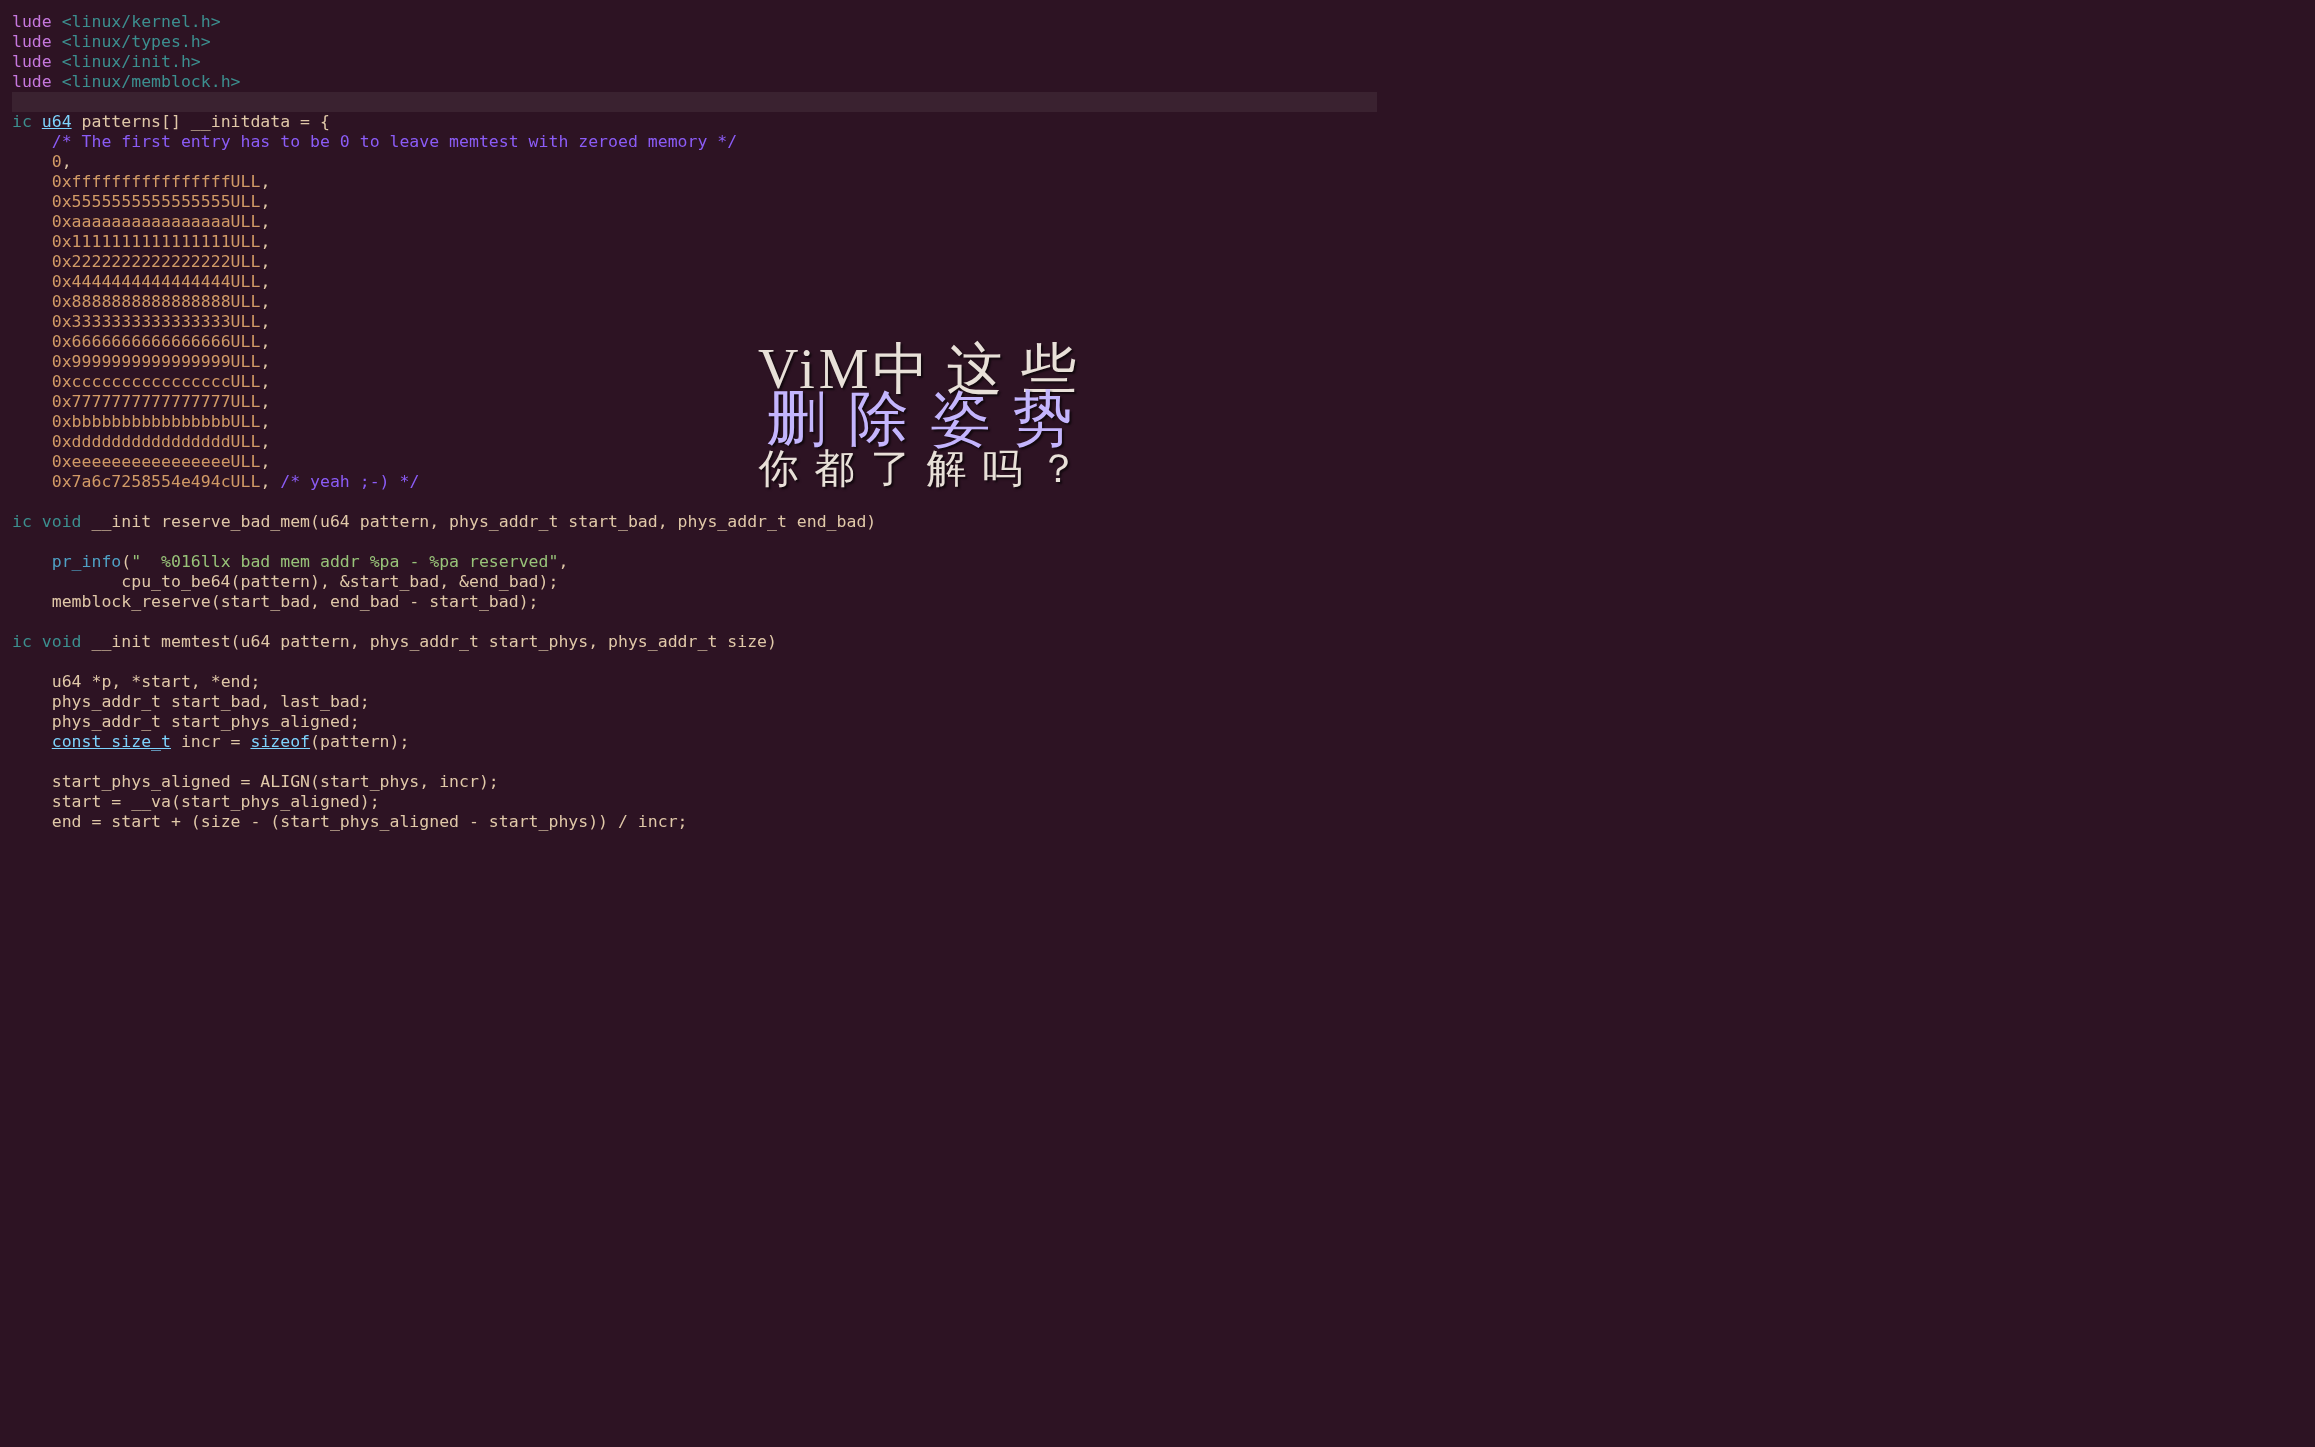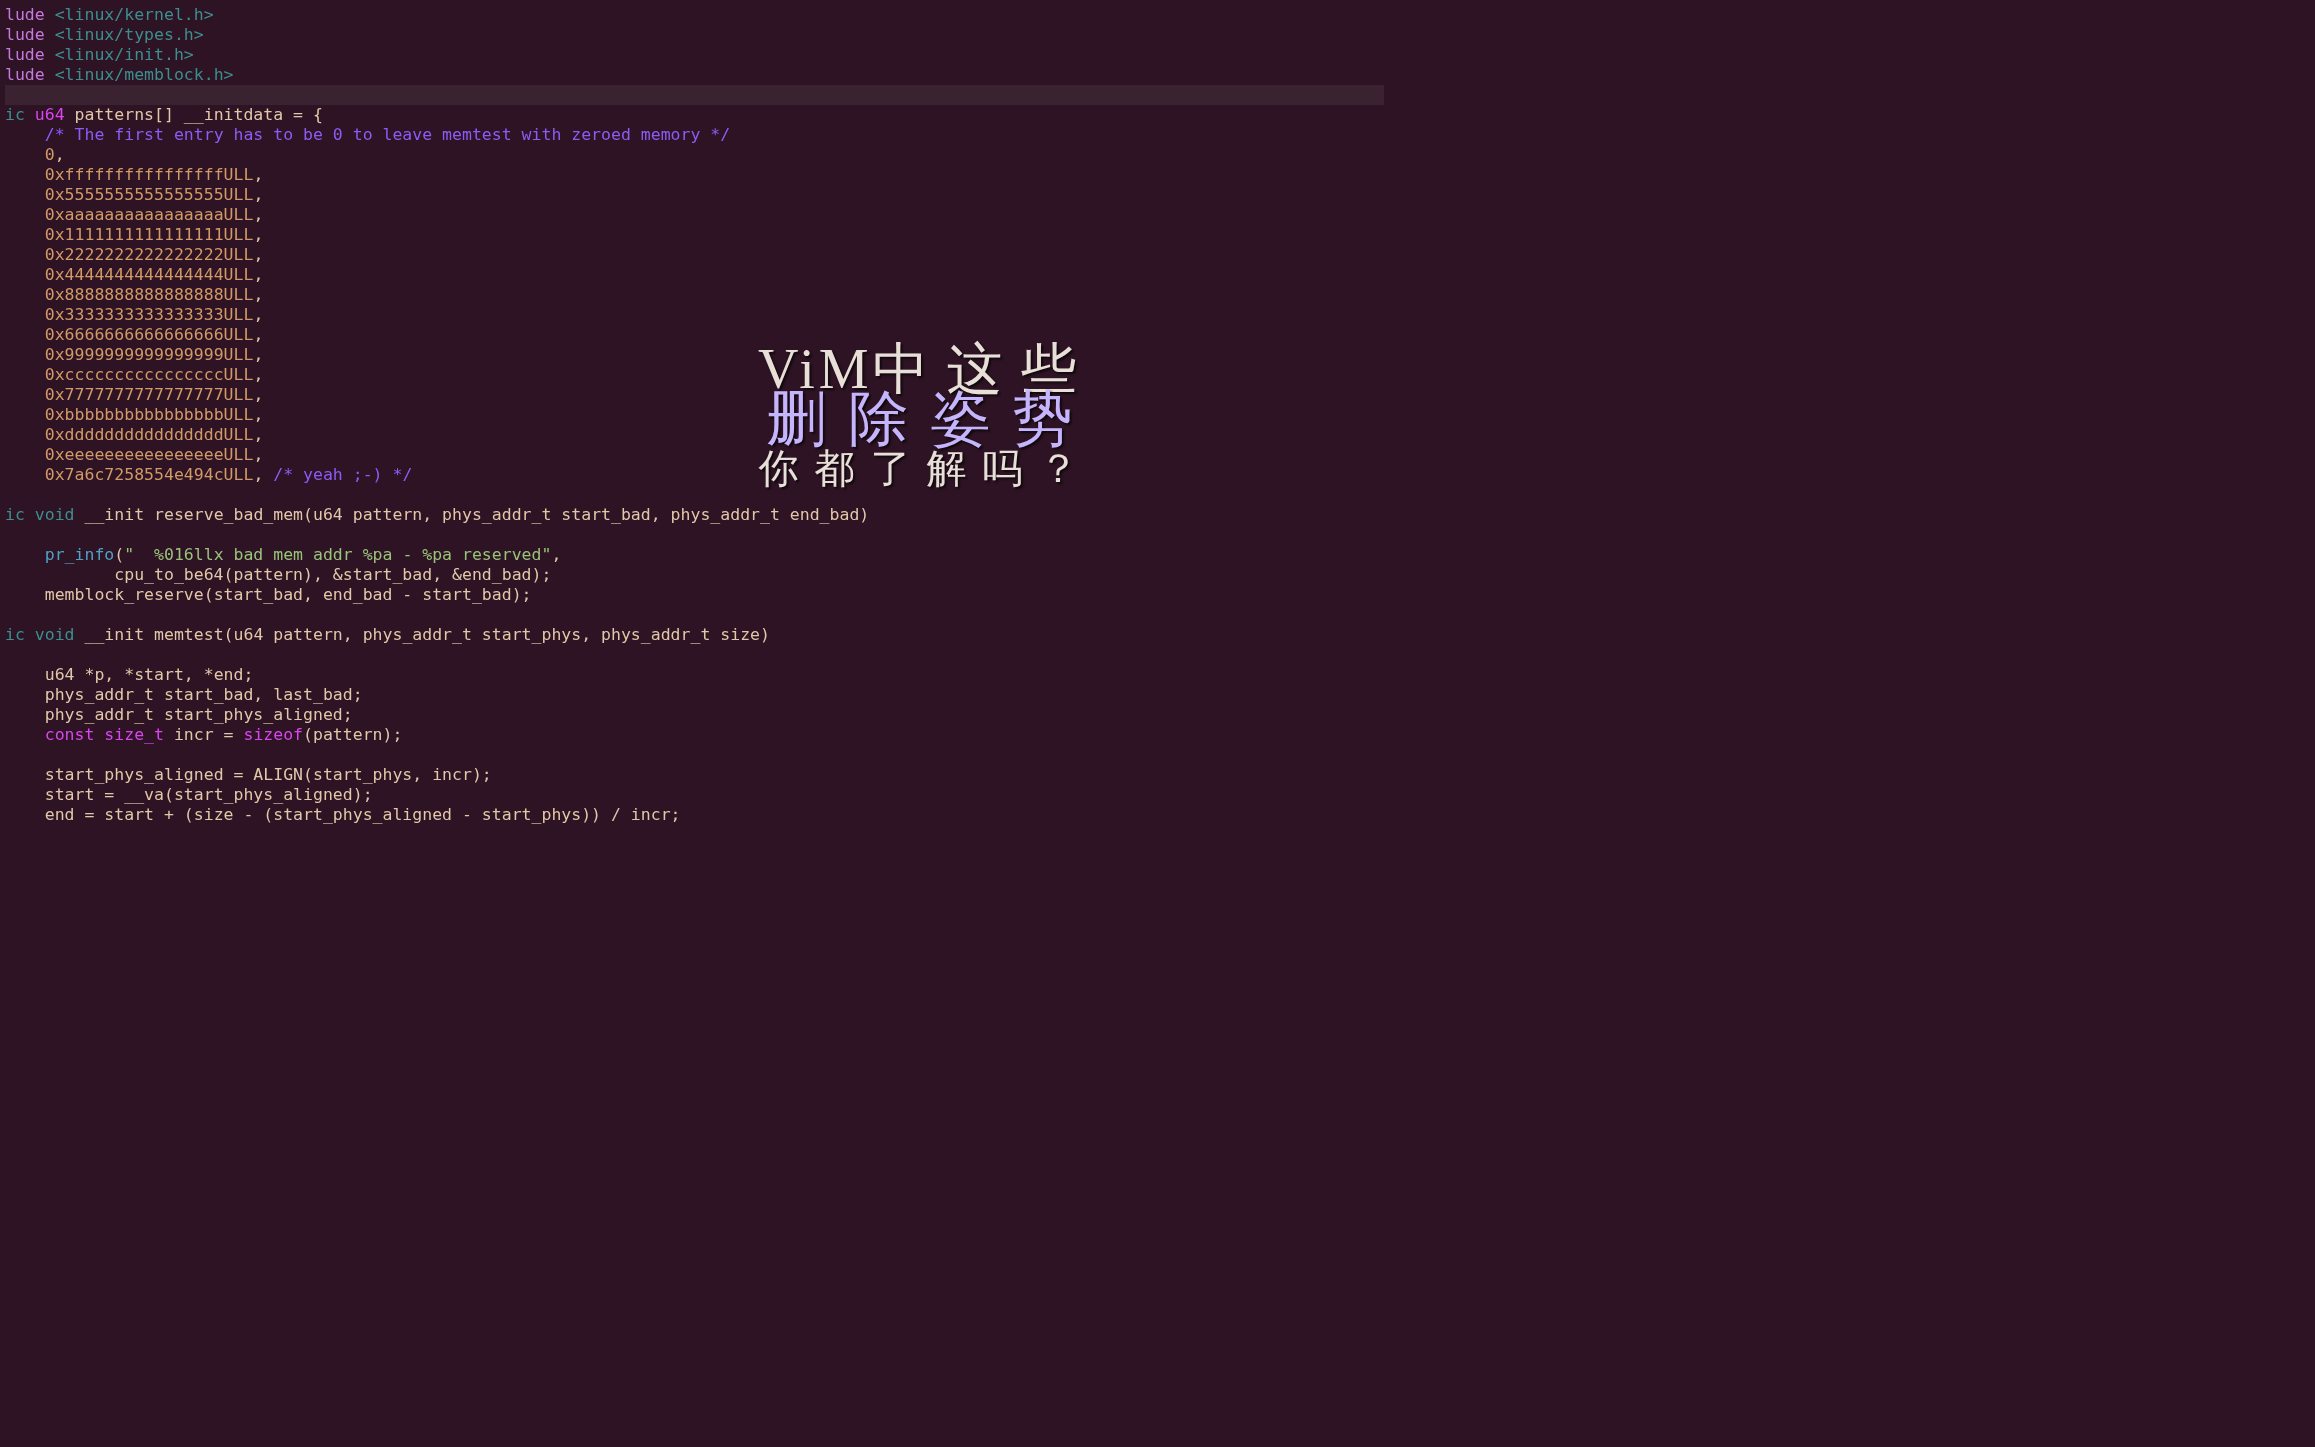--- a/index.html
+++ b/index.html
@@ -17,28 +17,28 @@
     width: 1389px;
     height: 868px;
     position: relative;
   }
   pre {
     margin: 0;
     white-space: pre;
     font-family: inherit;
   }
   .code-area {
-    padding: 5px;
+    padding: 12px;
   }
   .kw-magenta { color: #c678dd; }
   .kw-teal { color: #3c8f8f; }
   .ident { color: #e0c8a8; text-align: center; }
   .number { color: #d19a66; }
   .comment { color: #8b5cf6; }
-  .type { color: #d946ef; }
+  .type { color: #7dd3fc; text-decoration: underline; }
   .string { color: #98c379; }
   .func { color: #4fa0c4; }
 
   .separator-bar {
     height: 20px;
     background: #3a2230;
     width: 100%;
   }
 
   .overlay-text {

